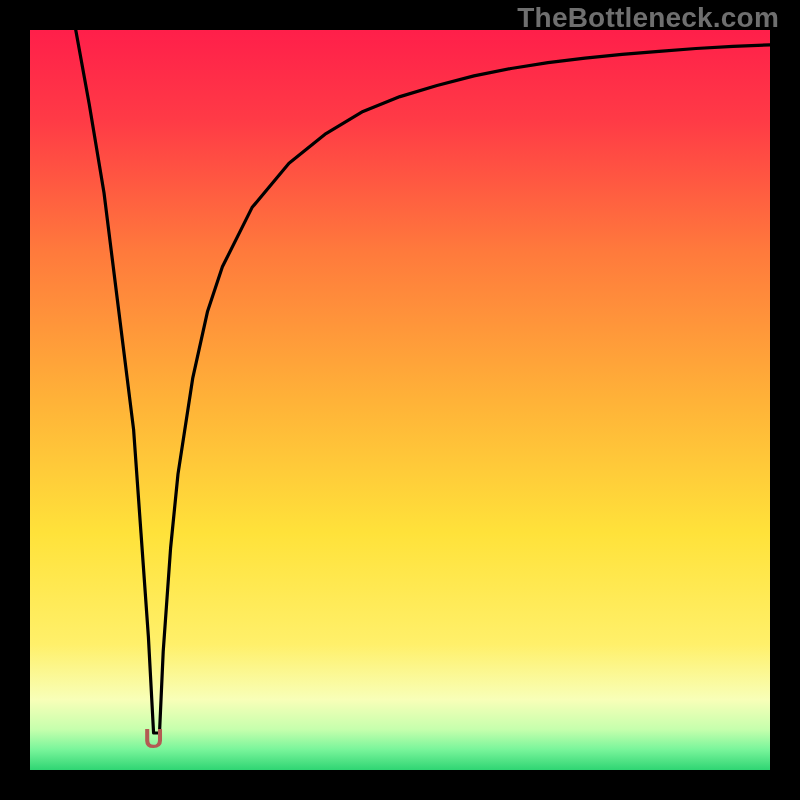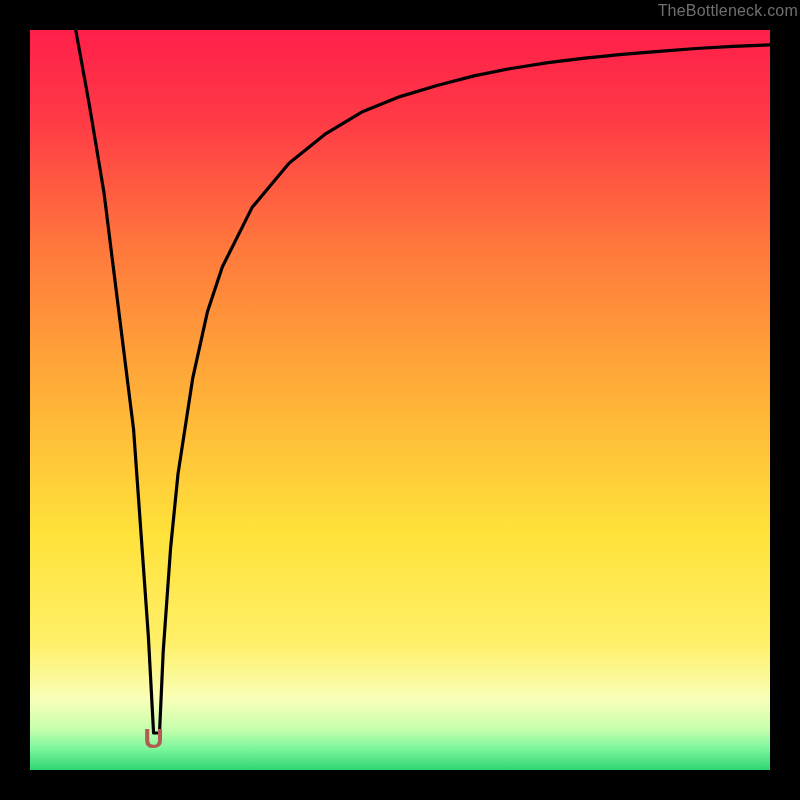--- a/index.html
+++ b/index.html
@@ -39,24 +39,24 @@
     inset: 0;
   }
   .curve svg {
     display: block;
     width: 100%;
     height: 100%;
   }
   .watermark {
     position: absolute;
     top: 2px;
-    right: 2px;
+    right: 21px;
     color: #6f6f6f;
-    font-size: 16px;
-    font-weight: 400;
+    font-size: 28px;
+    font-weight: 700;
     letter-spacing: 0.2px;
     user-select: none;
   }
   .marker {
     position: absolute;
     font-weight: 700;
     color: #b35b53;
     font-size: 28px;
     line-height: 1;
     transform: translate(-50%, -50%);

